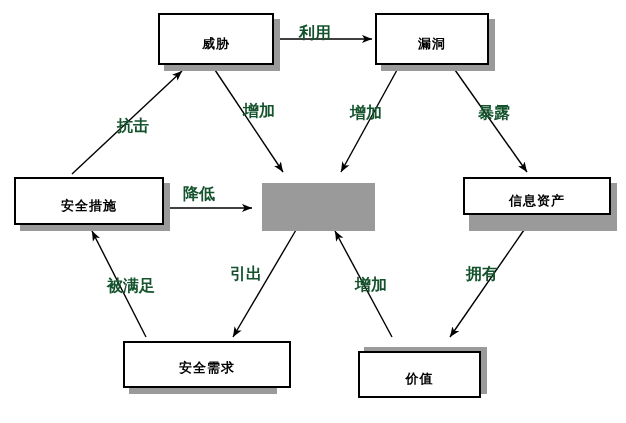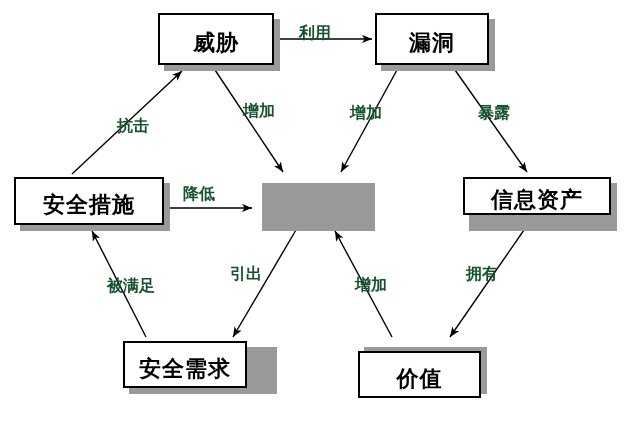--- a/index.html
+++ b/index.html
@@ -28,21 +28,21 @@
     position: absolute;
     box-sizing: border-box;
     background: #ffffff;
     border: 2px solid #000000;
     display: flex;
     align-items: center;
     justify-content: center;
     z-index: 5;
   }
   .node .node-label {
-    font-size: 22px;
+    font-size: 13px;
     font-weight: 700;
     color: #000000;
     letter-spacing: 1px;
     line-height: 1;
     white-space: nowrap;
     margin-top: 8px;
   }
   .node-shadow {
     position: absolute;
     background: #9a9a9a;
@@ -114,21 +114,21 @@
   </div>
   <div class="node" style="left:375px; top:13px; width:114px; height:52px;align-items:center;">
     <span class="node-label">漏洞</span>
   </div>
   <div class="node" style="left:14px; top:177px; width:150px; height:48px;">
     <span class="node-label">安全措施</span>
   </div>
   <div class="node" style="left:463px; top:177px; width:148px; height:38px;">
     <span class="node-label">信息资产</span>
   </div>
-  <div class="node" style="left:123px; top:341px; width:124px; height:47px;">
+  <div class="node" style="left:123px; top:341px; width:168px; height:47px;font-family:Liberation Mono, monospace;">
     <span class="node-label">安全需求</span>
   </div>
   <div class="node" style="left:358px; top:351px; width:123px; height:47px;">
     <span class="node-label">价值</span>
   </div>
 
   <div class="edge-label" style="left:299px; top:25px;">利用</div>
   <div class="edge-label" style="left:117px; top:118px;">抗击</div>
   <div class="edge-label" style="left:243px; top:103px;">增加</div>
   <div class="edge-label" style="left:350px; top:105px;">增加</div>

